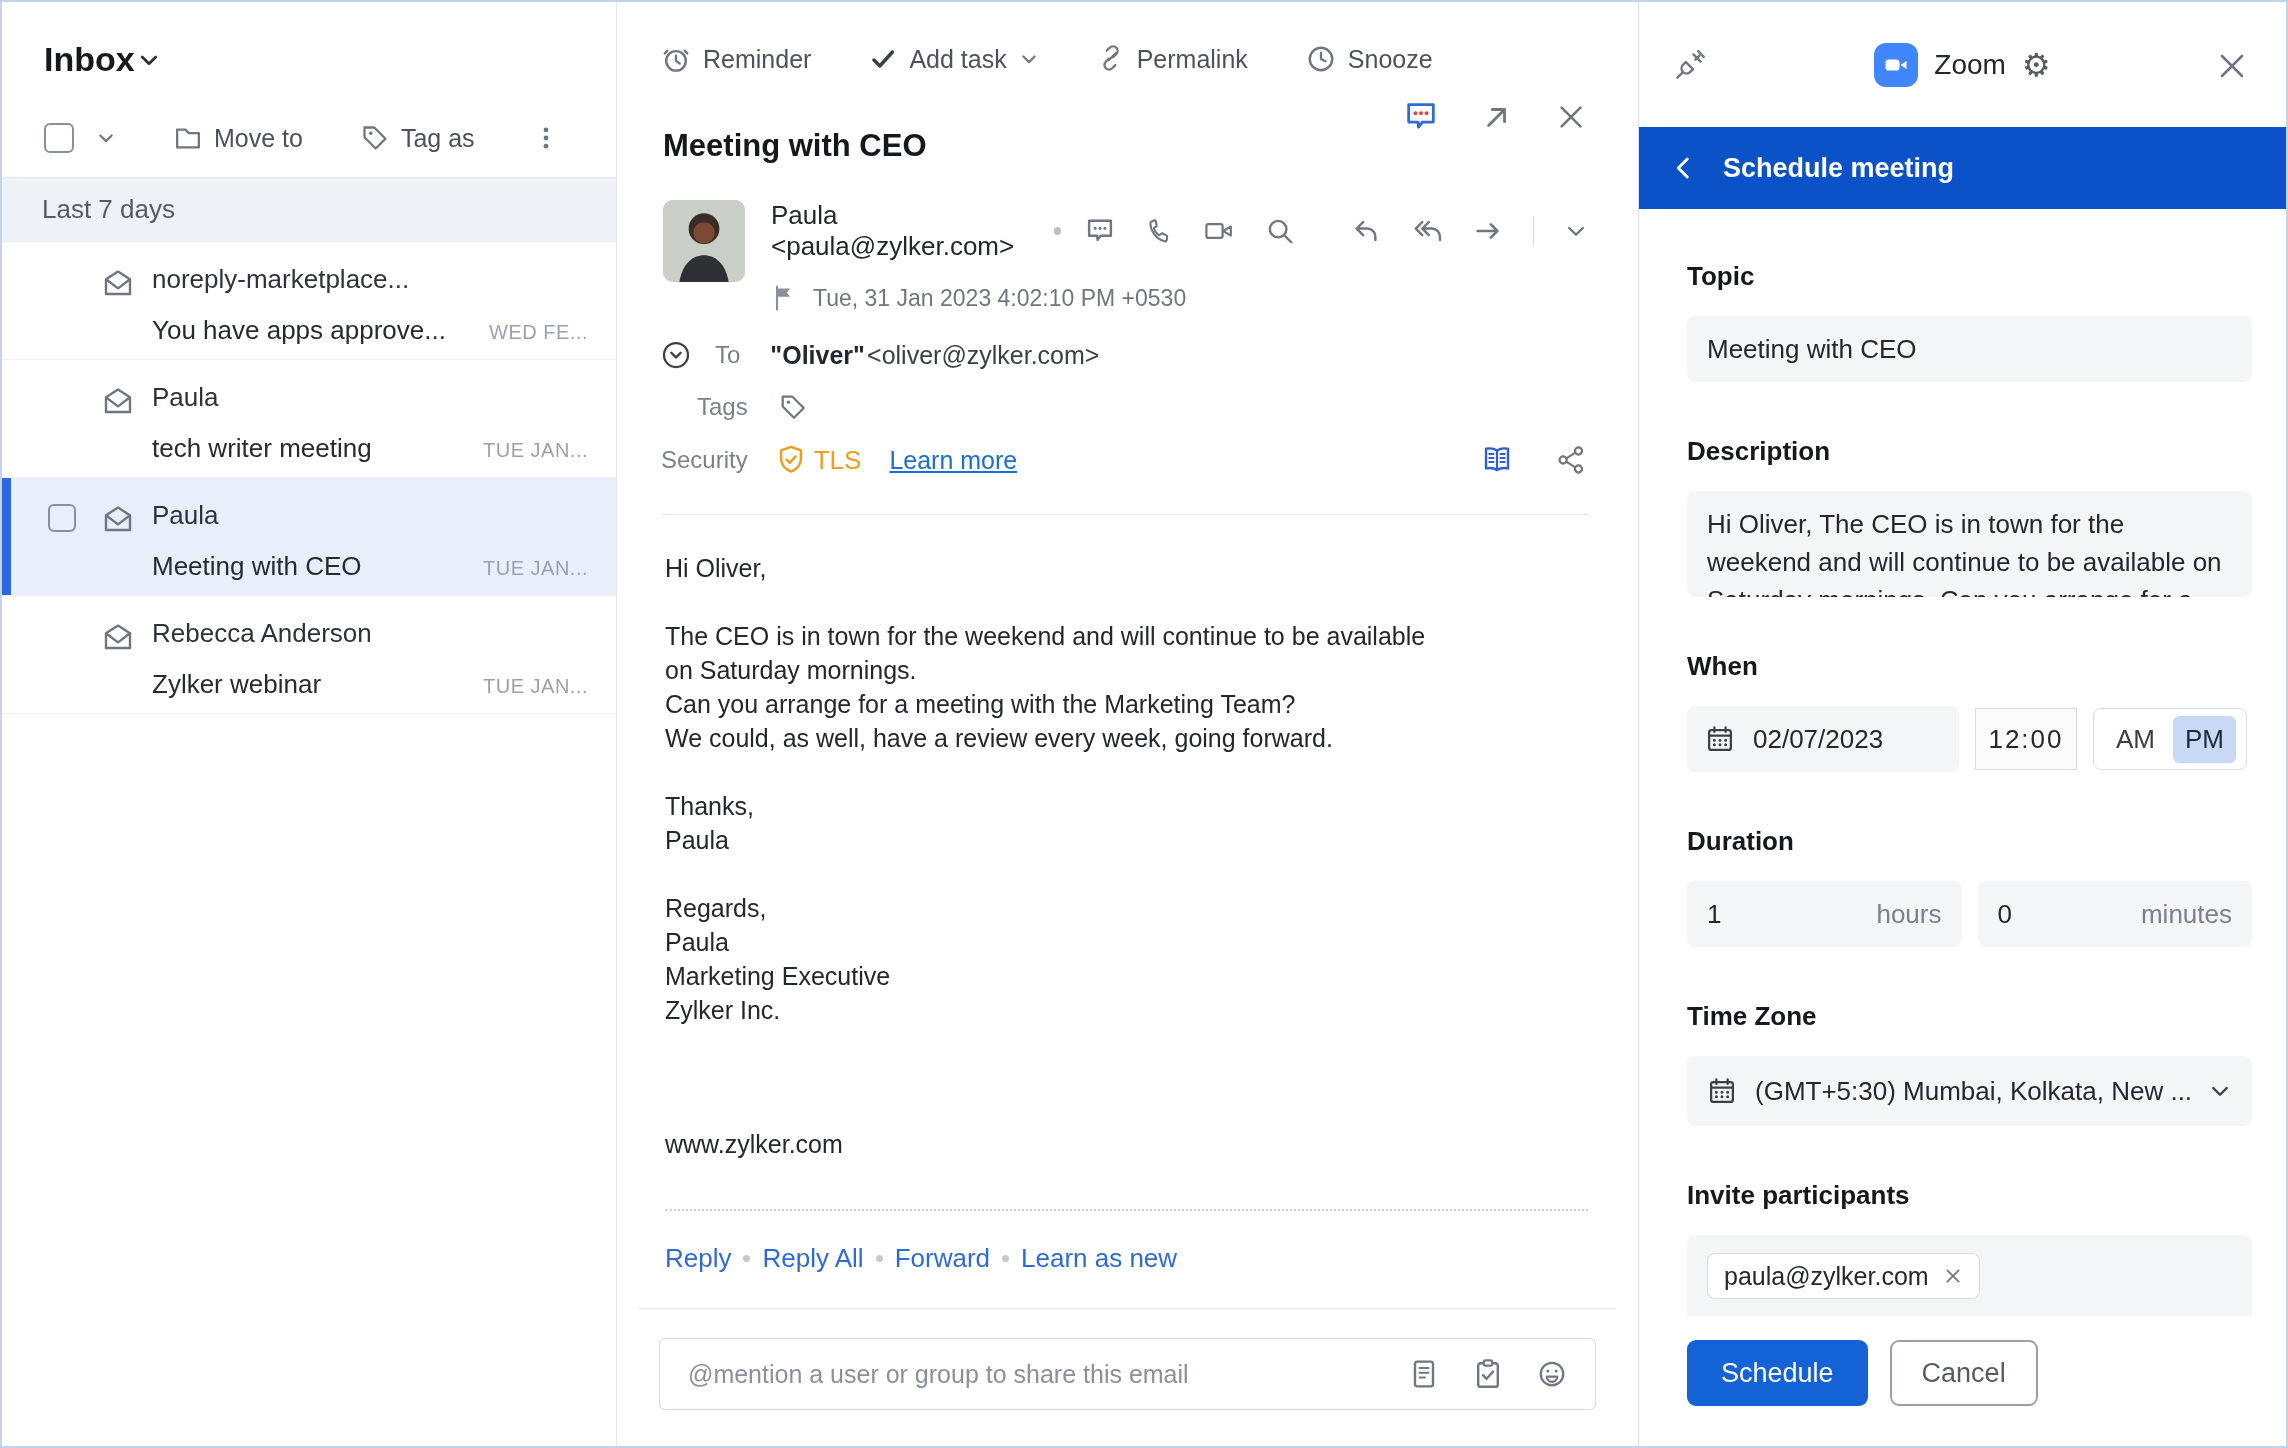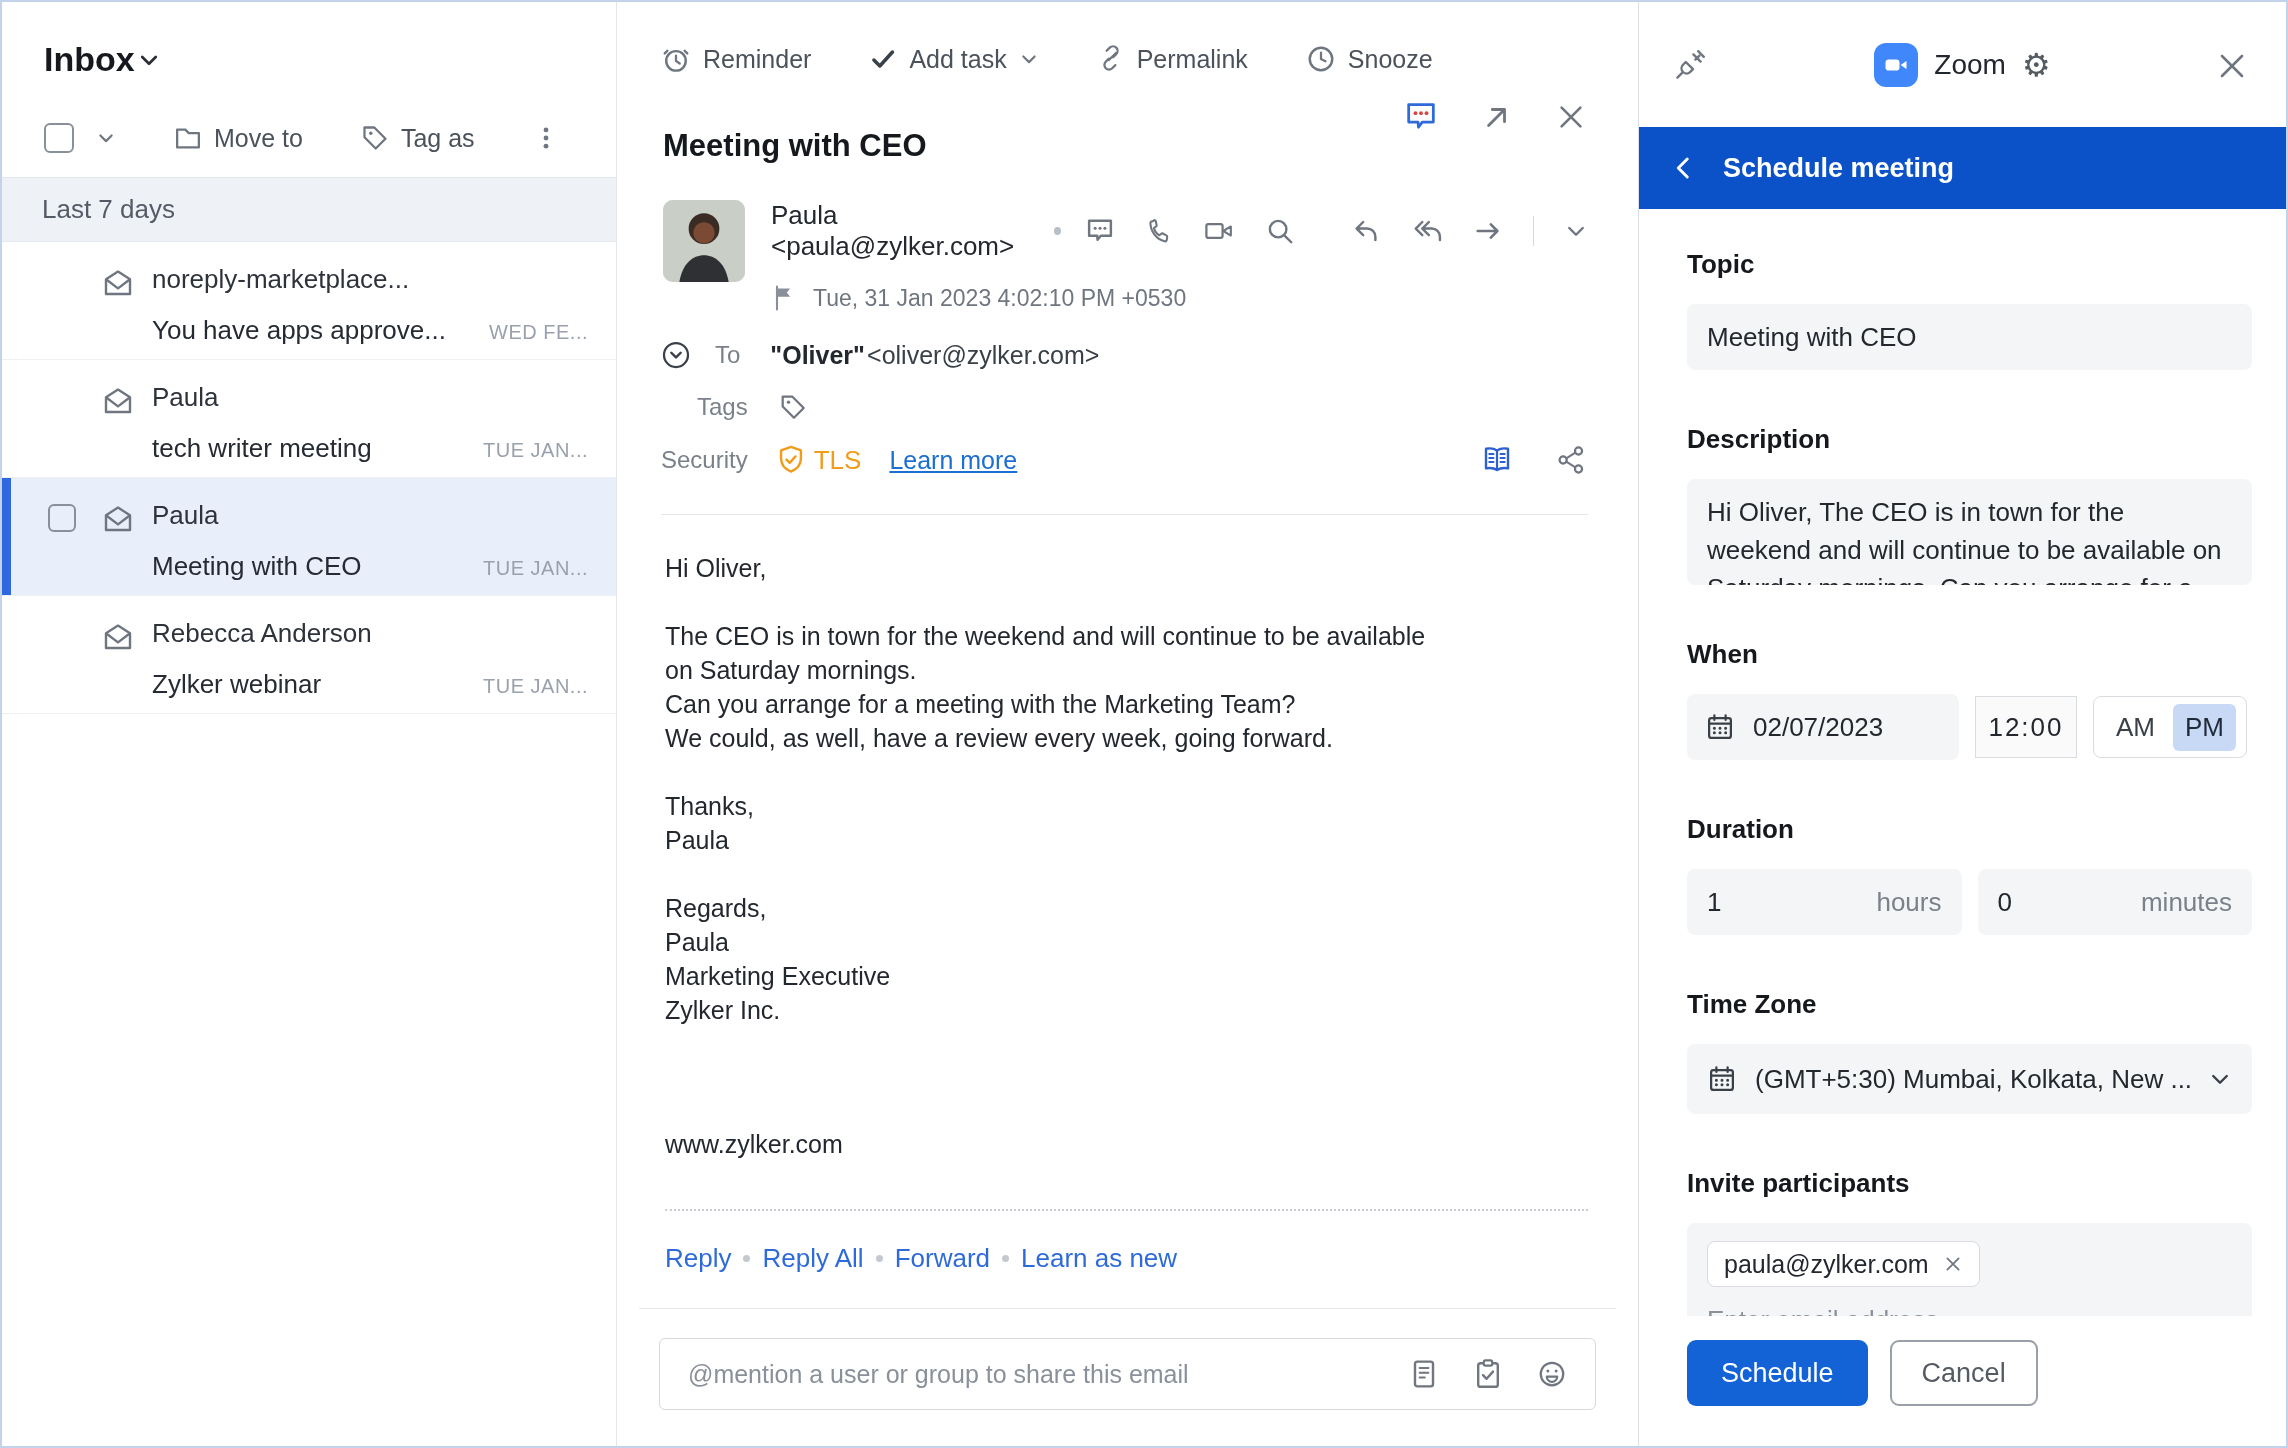--- a/index.html
+++ b/index.html
@@ -88,21 +88,21 @@
   .right{ width:648px; flex:none; border-left:1px solid #dcdfe3; display:flex; flex-direction:column; background:#fff; position:relative; }
   .zp-header{ height:125px; position:relative; display:flex; align-items:center; justify-content:center; }
   .zp-plug{ position:absolute; left:34px; top:44px; }
   .zp-close{ position:absolute; right:38px; top:48px; }
   .zp-brand{ display:flex; align-items:center; gap:16px; }
   .zoom-logo{ width:44px; height:44px; border-radius:12px; background:#4087fc; display:flex; align-items:center; justify-content:center; }
   .zp-name{ font-size:28px; color:#23272e; }
   .gear{ font-size:32px; color:#555b63; line-height:1; }
   .zp-banner{ background:#0b52c8; color:#fff; height:82px; display:flex; align-items:center; gap:26px; padding-left:32px; }
   .zp-banner-title{ font-size:27px; font-weight:600; }
-  .zp-form{ flex:1; overflow:hidden; padding:0 34px 0 48px; }
+  .zp-form{ flex:1; overflow:hidden; padding:12px 34px 0 48px; }
   .f-label{ font-size:26px; font-weight:700; color:#15181d; margin-top:54px; }
   .f-label.first{ margin-top:40px; }
   .gfield{ background:#f4f5f6; border-radius:8px; }
   .topic-box{ margin-top:24px; height:66px; display:flex; align-items:center; padding:0 20px; font-size:26px; color:#23272e; }
   .desc-box{ margin-top:24px; height:106px; padding:14px 20px 0 20px; font-size:26px; line-height:38px; color:#23272e; overflow:hidden; }
   .when-row{ display:flex; align-items:center; gap:16px; margin-top:24px; }
   .date-box{ width:272px; height:66px; display:flex; align-items:center; gap:18px; padding:0 18px; font-size:26px; color:#23272e; }
   .time-box{ width:102px; height:62px; border:1px solid #d9dce1; border-radius:0; background:#fafafb;
     display:flex; align-items:center; justify-content:center; font-size:26px; color:#23272e; letter-spacing:2px; }
   .ampm-box{ height:62px; border:1px solid #d9dce1; border-radius:8px; background:#fff;

